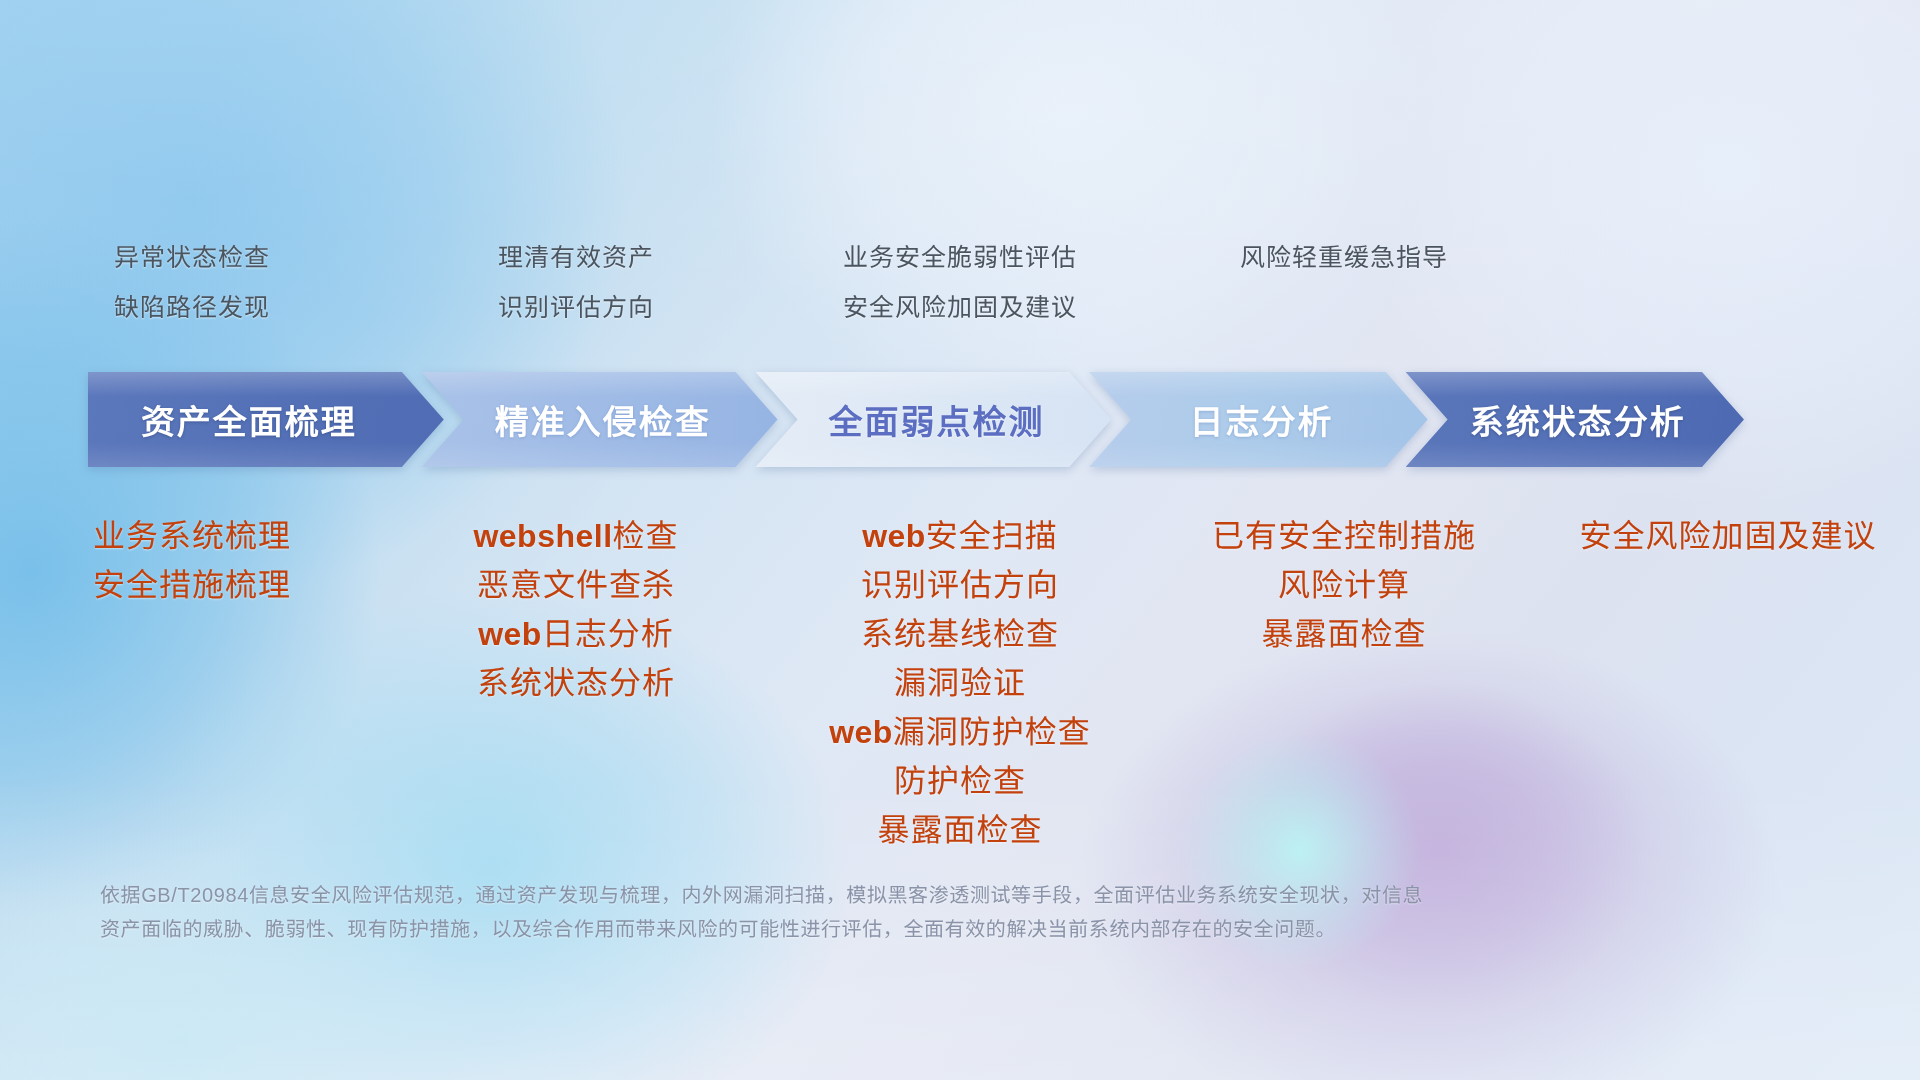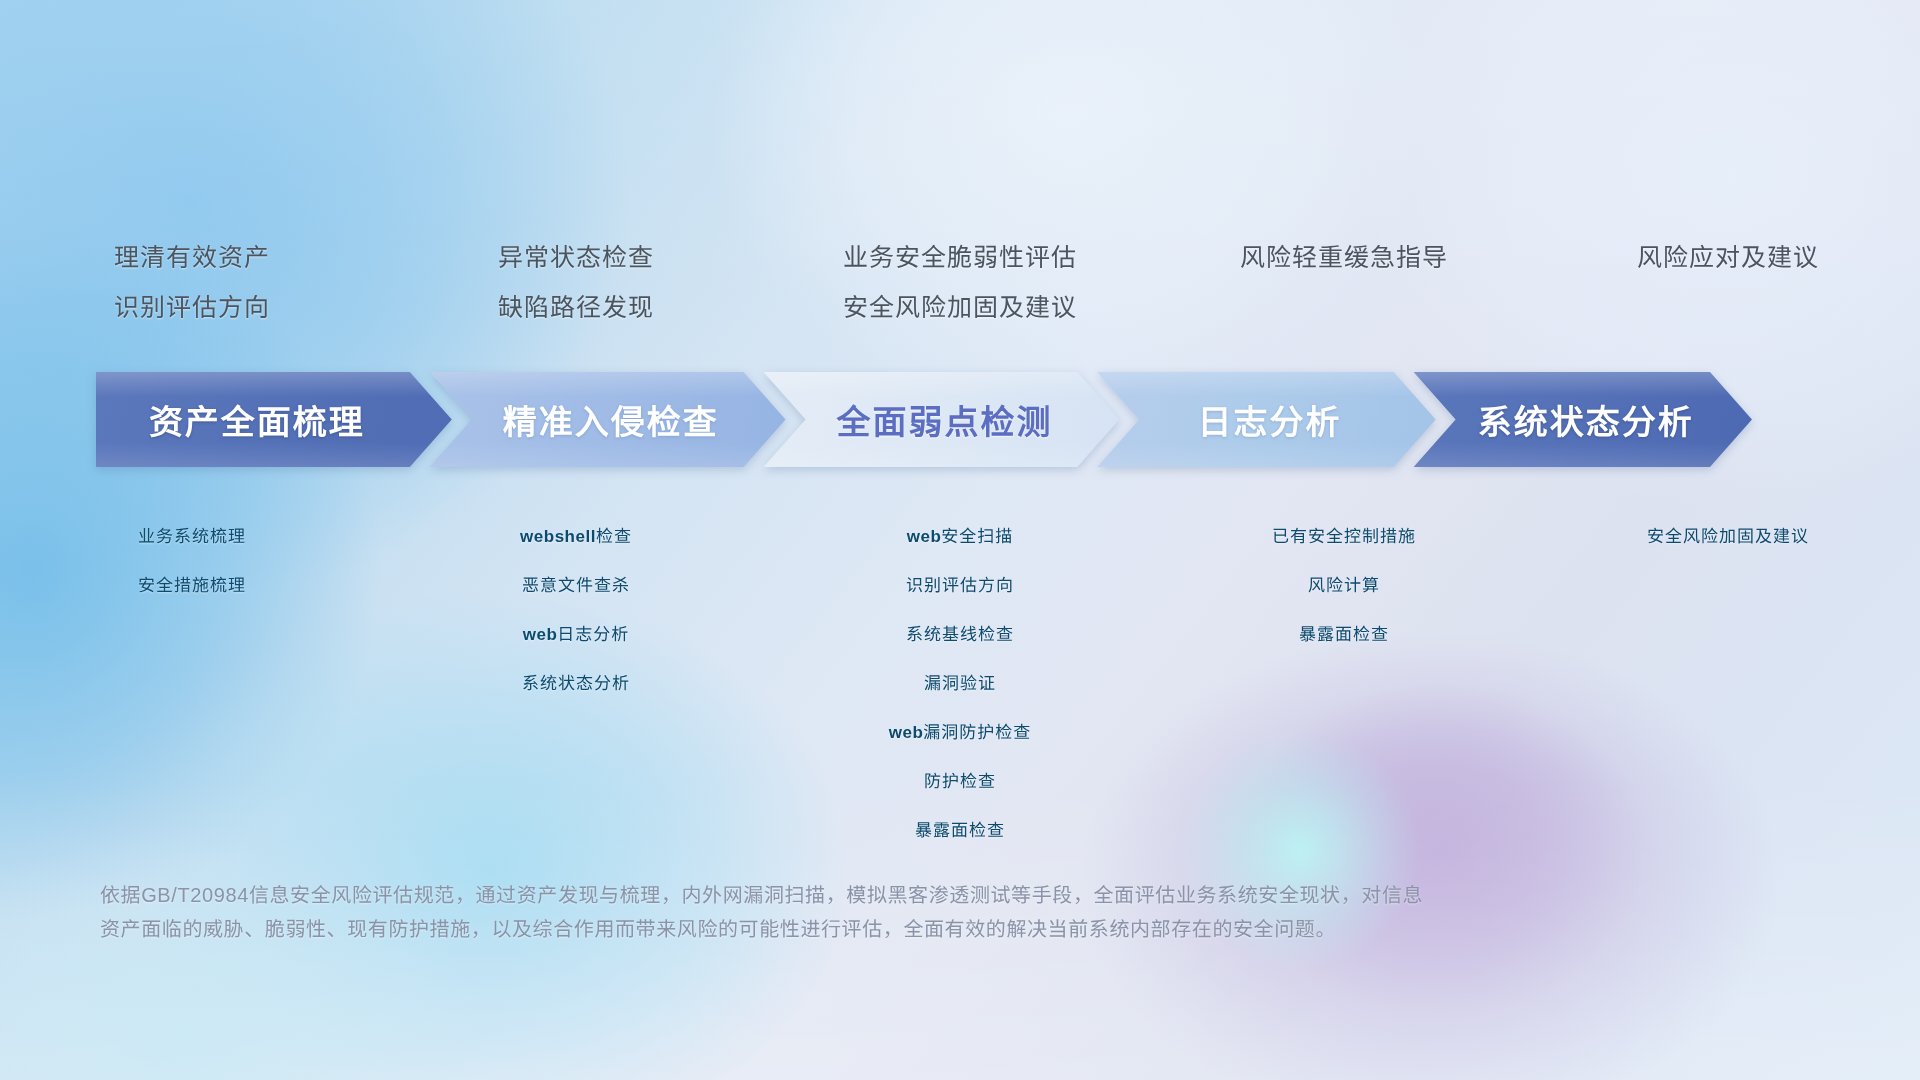--- a/index.html
+++ b/index.html
@@ -99,21 +99,21 @@
   .seg .rim{
     position:absolute;inset:0;z-index:1;pointer-events:none;
     background:linear-gradient(180deg,rgba(255,255,255,0.22) 0%,rgba(255,255,255,0) 26%,rgba(255,255,255,0) 74%,rgba(255,255,255,0.12) 100%);
   }
   .seg.first .rim{clip-path:polygon(0 0, calc(100% - 42px) 0, 100% 50%, calc(100% - 42px) 100%, 0 100%);}
   .seg.mid   .rim{clip-path:polygon(0 0, calc(100% - 42px) 0, 100% 50%, calc(100% - 42px) 100%, 0 100%, 42px 50%);}
 
   
   #bottom-lists{top:512px;align-items:flex-start;}
   .item{
-    font-size:17px;color:#0c4a6e;letter-spacing:1px;line-height:49px;
+    font-size:32px;color:#c2410c;letter-spacing:1px;line-height:49px;
     white-space:nowrap;text-shadow:0 1px 2px rgba(255,255,255,0.5);
   }
   .item b{font-weight:bold;letter-spacing:0.5px;}
 
   
   #footer{
     position:absolute;left:100px;top:878px;width:1530px;
     font-size:20px;line-height:34px;color:#8a93a8;letter-spacing:0.6px;
     text-shadow:0 1px 2px rgba(255,255,255,0.45);
   }
@@ -133,41 +133,40 @@
   <div class="bl b4"></div>
   <div class="bl b5"></div>
   <div class="bl b8"></div>
   <div class="vign"></div>
 </div>
 
 <div id="stage">
 
   <div class="cols" id="top-notes">
       <div class="col">
+        <div class="note">异常状态检查</div>
+        <div class="note">缺陷路径发现</div>
+      </div>
+      <div class="col">
         <div class="note">理清有效资产</div>
         <div class="note">识别评估方向</div>
       </div>
       <div class="col">
-        <div class="note">异常状态检查</div>
-        <div class="note">缺陷路径发现</div>
-      </div>
-      <div class="col">
         <div class="note">业务安全脆弱性评估</div>
         <div class="note">安全风险加固及建议</div>
       </div>
       <div class="col">
         <div class="note">风险轻重缓急指导</div>
       </div>
       <div class="col">
-        <div class="note">风险应对及建议</div>
       </div>
     </div>
 
   <div id="band">
-      <div class="seg first s1" style="width: 20.4%; margin-left: 8px; z-index: 10;">
+      <div class="seg first s1" style="width: 20.4%; margin-left: 0px; z-index: 10;">
         <div class="shape"></div>
         <div class="rim"></div>
         <div class="label">资产全面梳理</div>
       </div>
       <div class="seg mid s2" style="width: 20.4%; margin-left: -22px; z-index: 9;">
         <div class="shape"></div>
         <div class="rim"></div>
         <div class="label">精准入侵检查</div>
       </div>
       <div class="seg mid s3" style="width: 20.4%; margin-left: -22px; z-index: 8;">

